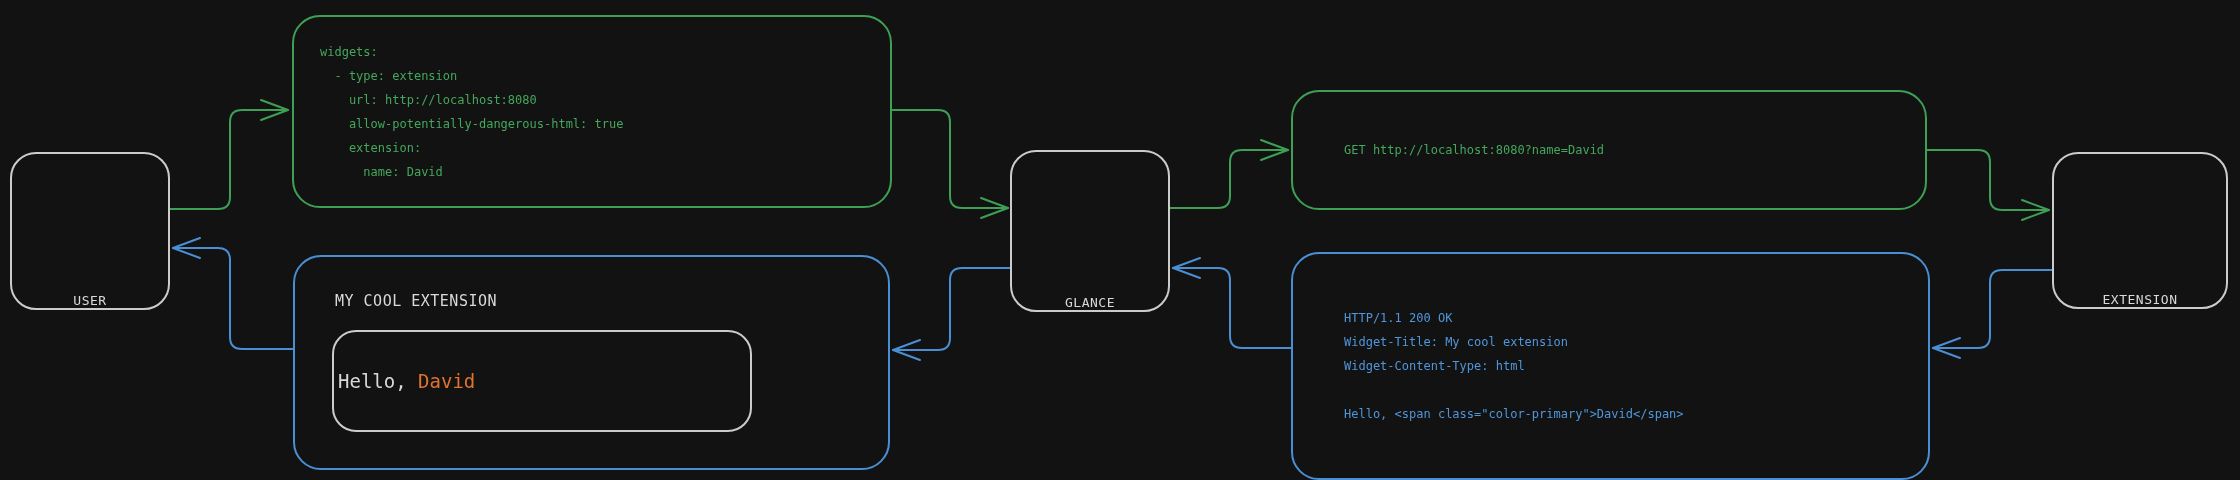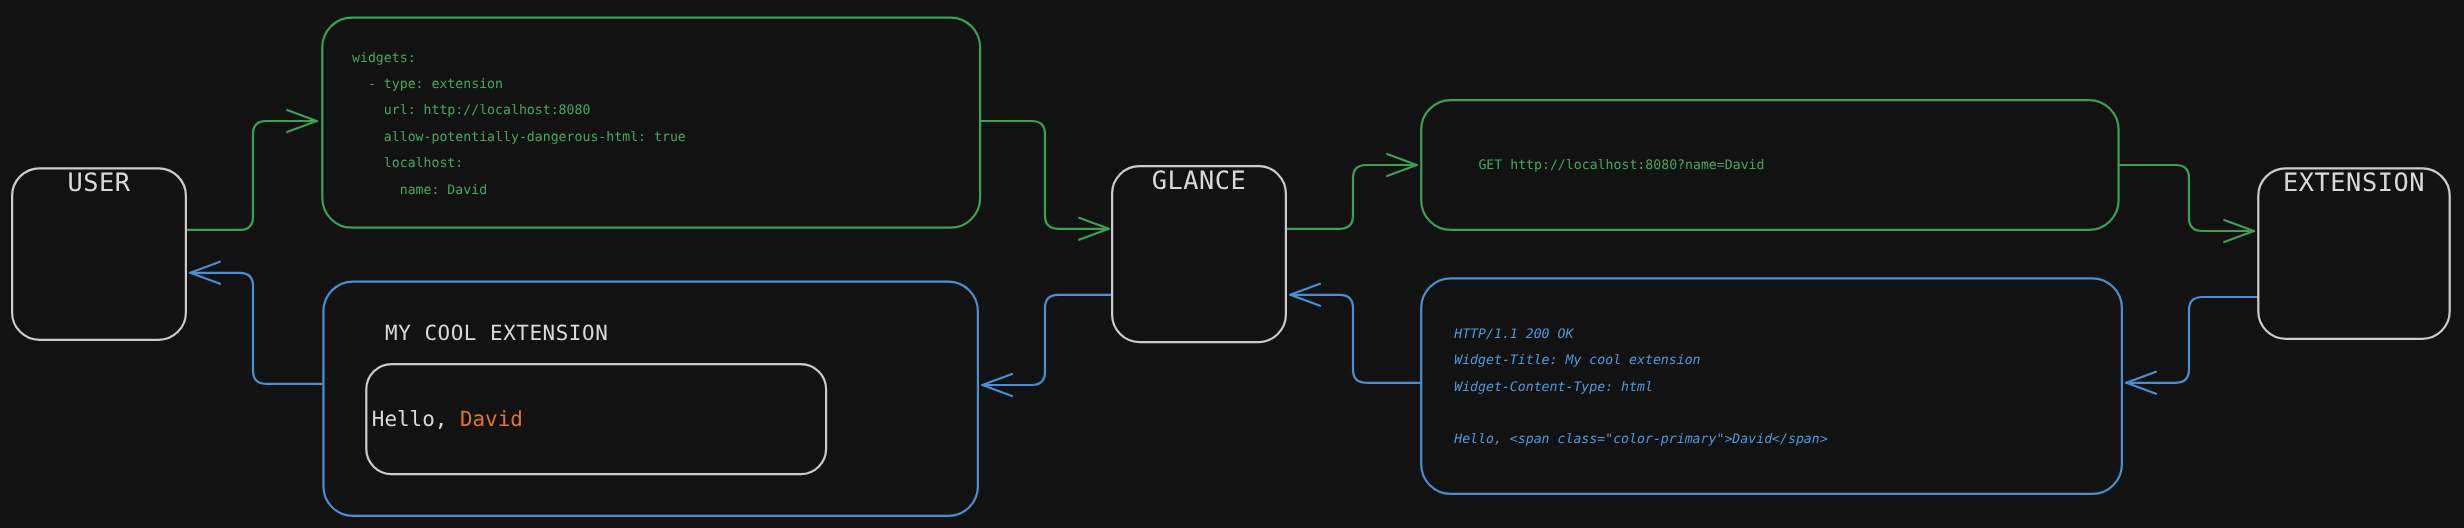--- a/index.html
+++ b/index.html
@@ -37,24 +37,24 @@
     stroke-linejoin:round;
   }
   .wire-green path{stroke:var(--request-green);}
   .wire-blue path{stroke:var(--response-blue);}
 
   .node{
     position:absolute;
     border:2px solid var(--node-border);
     border-radius:26px;
     display:flex;
-    align-items:flex-start;
+    align-items:flex-end;
     justify-content:center;
     color:var(--primary-text);
-    font-size:23px;
+    font-size:13px;
     letter-spacing:0.5px;
     background:var(--background);
   }
   .node-user{left:10px;top:152px;width:160px;height:158px;}
   .node-glance{left:1010px;top:150px;width:160px;height:162px;}
   .node-extension{left:2052px;top:152px;width:176px;height:157px;}
 
   .msg{
     position:absolute;
     border-radius:28px;
@@ -62,34 +62,34 @@
     display:flex;
     flex-direction:column;
     justify-content:center;
     background:var(--background);
   }
   .msg.green{border-color:var(--request-green);color:var(--green-text);}
   .msg.blue{border-color:var(--response-blue);color:var(--blue-text);}
 
   .msg-config{left:292px;top:15px;width:600px;height:193px;padding-left:26px;}
   .msg-get{left:1291px;top:90px;width:636px;height:120px;padding-left:51px;}
-  .msg-http{left:1291px;top:252px;width:639px;height:198px;padding-left:29px;font-style:italic;}
+  .msg-http{left:1291px;top:252px;width:639px;height:228px;padding-left:51px;}
   .msg-render{left:293px;top:255px;width:597px;height:215px;}
 
   .code-line{
     white-space:pre;
     font-size:12px;
     line-height:24px;
     min-height:24px;
   }
   .widget-title{
     position:absolute;
-    left:55px;top:35px;
+    left:40px;top:35px;
     color:var(--primary-text);
-    font-size:19px;
+    font-size:15px;
     letter-spacing:0.5px;
     white-space:pre;
   }
   .widget-frame{
     position:absolute;
     left:37px;top:73px;
     width:420px;height:102px;
     border:2px solid var(--node-border);
     border-radius:24px;
     display:flex;
@@ -150,21 +150,21 @@
 
   <div class="node node-extension">
     <span>EXTENSION</span>
   </div>
 
   <div class="msg green msg-config">
     <div class="code-line">widgets:</div>
     <div class="code-line">  - type: extension</div>
     <div class="code-line">    url: http://localhost:8080</div>
     <div class="code-line">    allow-potentially-dangerous-html: true</div>
-    <div class="code-line">    localhost:</div>
+    <div class="code-line">    extension:</div>
     <div class="code-line">      name: David</div>
   </div>
 
   <div class="msg green msg-get">
     <div class="code-line">GET http://localhost:8080?name=David</div>
   </div>
 
   <div class="msg blue msg-http">
     <div class="code-line">HTTP/1.1 200 OK</div>
     <div class="code-line">Widget-Title: My cool extension</div>

